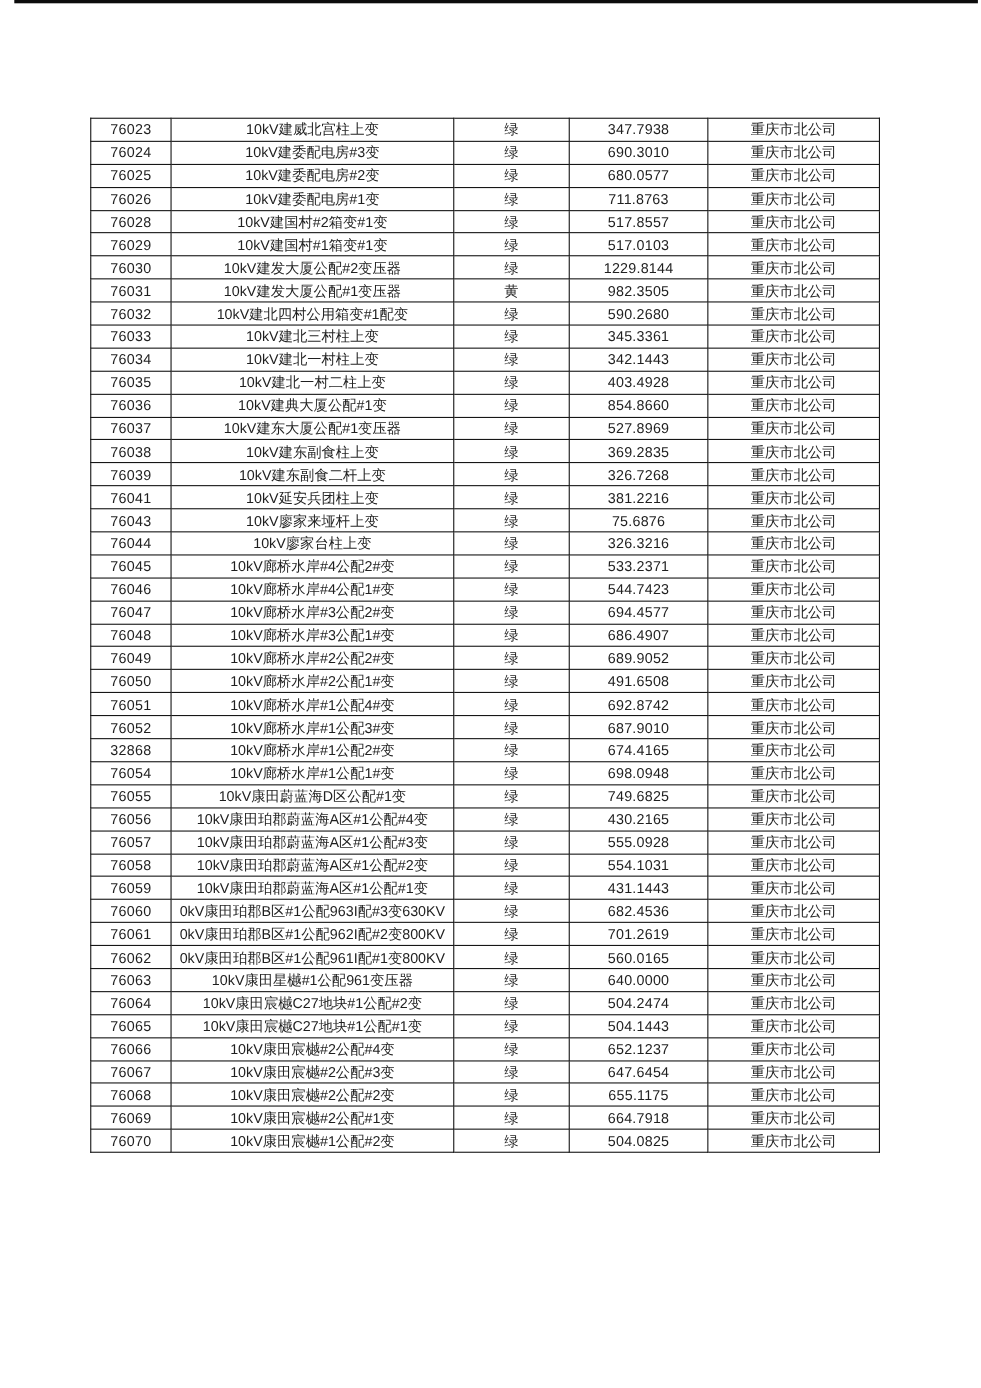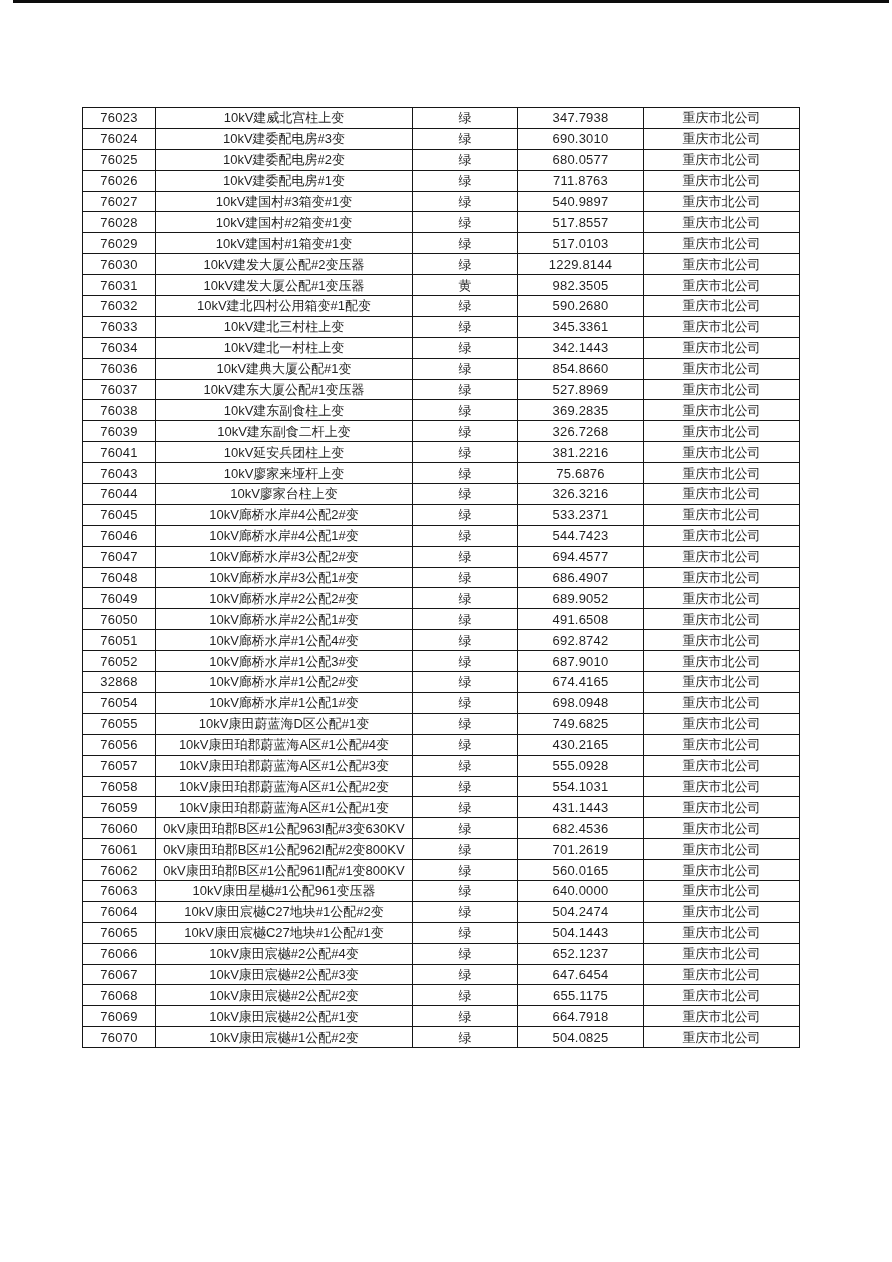--- a/index.html
+++ b/index.html
@@ -87,27 +87,20 @@
           <td class="col-company">重庆市北公司</td>
         </tr>
         <tr>
           <td class="col-id">76026</td>
           <td class="col-name">10kV建委配电房#1变</td>
           <td class="col-status">绿</td>
           <td class="col-value">711.8763</td>
           <td class="col-company">重庆市北公司</td>
         </tr>
         <tr>
-          <td class="col-id">76027</td>
-          <td class="col-name">10kV建国村#3箱变#1变</td>
-          <td class="col-status">绿</td>
-          <td class="col-value">540.9897</td>
-          <td class="col-company">重庆市北公司</td>
-        </tr>
-        <tr>
           <td class="col-id">76028</td>
           <td class="col-name">10kV建国村#2箱变#1变</td>
           <td class="col-status">绿</td>
           <td class="col-value">517.8557</td>
           <td class="col-company">重庆市北公司</td>
         </tr>
         <tr>
           <td class="col-id">76029</td>
           <td class="col-name">10kV建国村#1箱变#1变</td>
           <td class="col-status">绿</td>
@@ -140,20 +133,27 @@
           <td class="col-name">10kV建北三村柱上变</td>
           <td class="col-status">绿</td>
           <td class="col-value">345.3361</td>
           <td class="col-company">重庆市北公司</td>
         </tr>
         <tr>
           <td class="col-id">76034</td>
           <td class="col-name">10kV建北一村柱上变</td>
           <td class="col-status">绿</td>
           <td class="col-value">342.1443</td>
+          <td class="col-company">重庆市北公司</td>
+        </tr>
+        <tr>
+          <td class="col-id">76035</td>
+          <td class="col-name">10kV建北一村二柱上变</td>
+          <td class="col-status">绿</td>
+          <td class="col-value">403.4928</td>
           <td class="col-company">重庆市北公司</td>
         </tr>
         <tr>
           <td class="col-id">76036</td>
           <td class="col-name">10kV建典大厦公配#1变</td>
           <td class="col-status">绿</td>
           <td class="col-value">854.8660</td>
           <td class="col-company">重庆市北公司</td>
         </tr>
         <tr>

